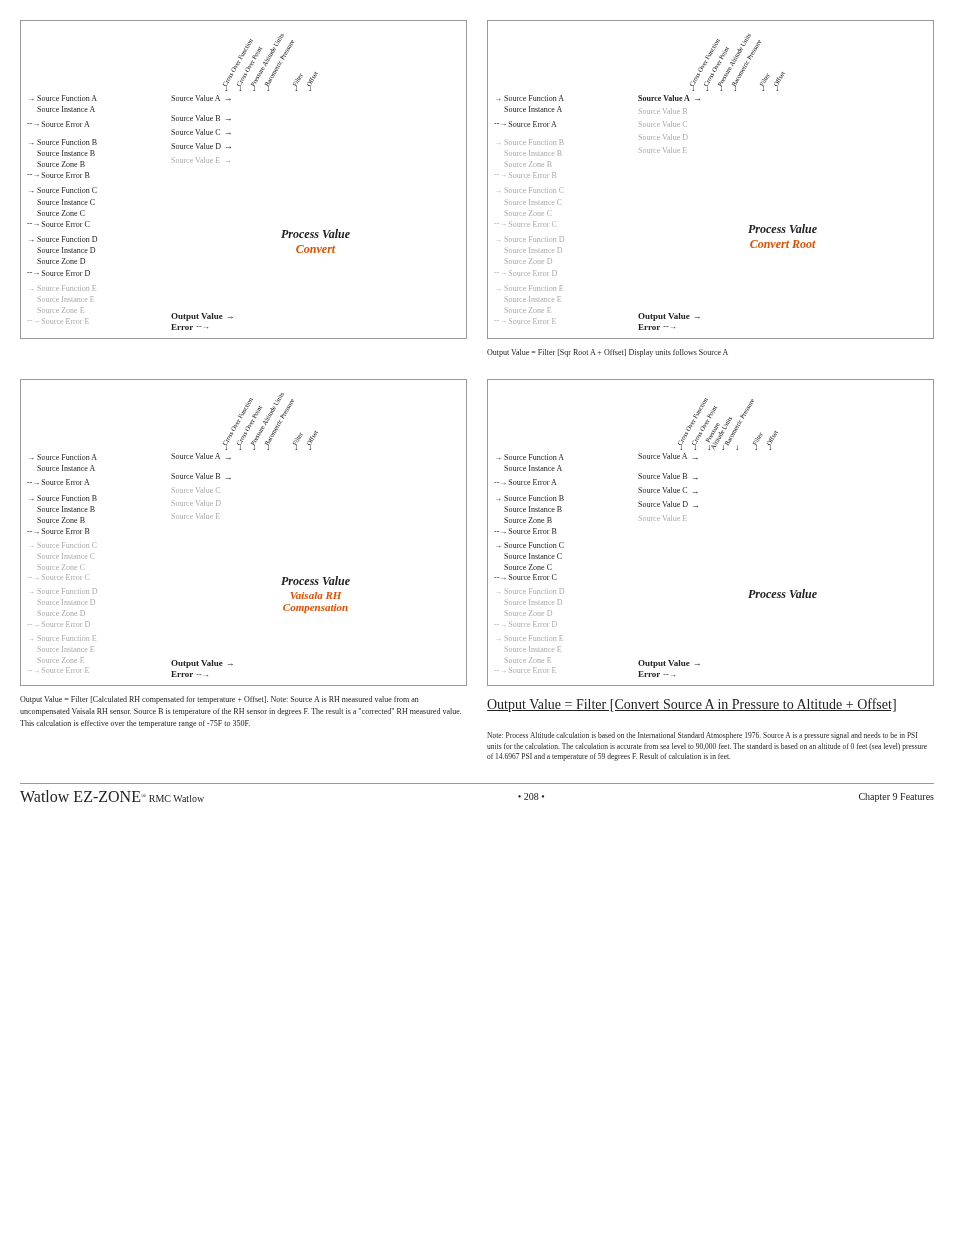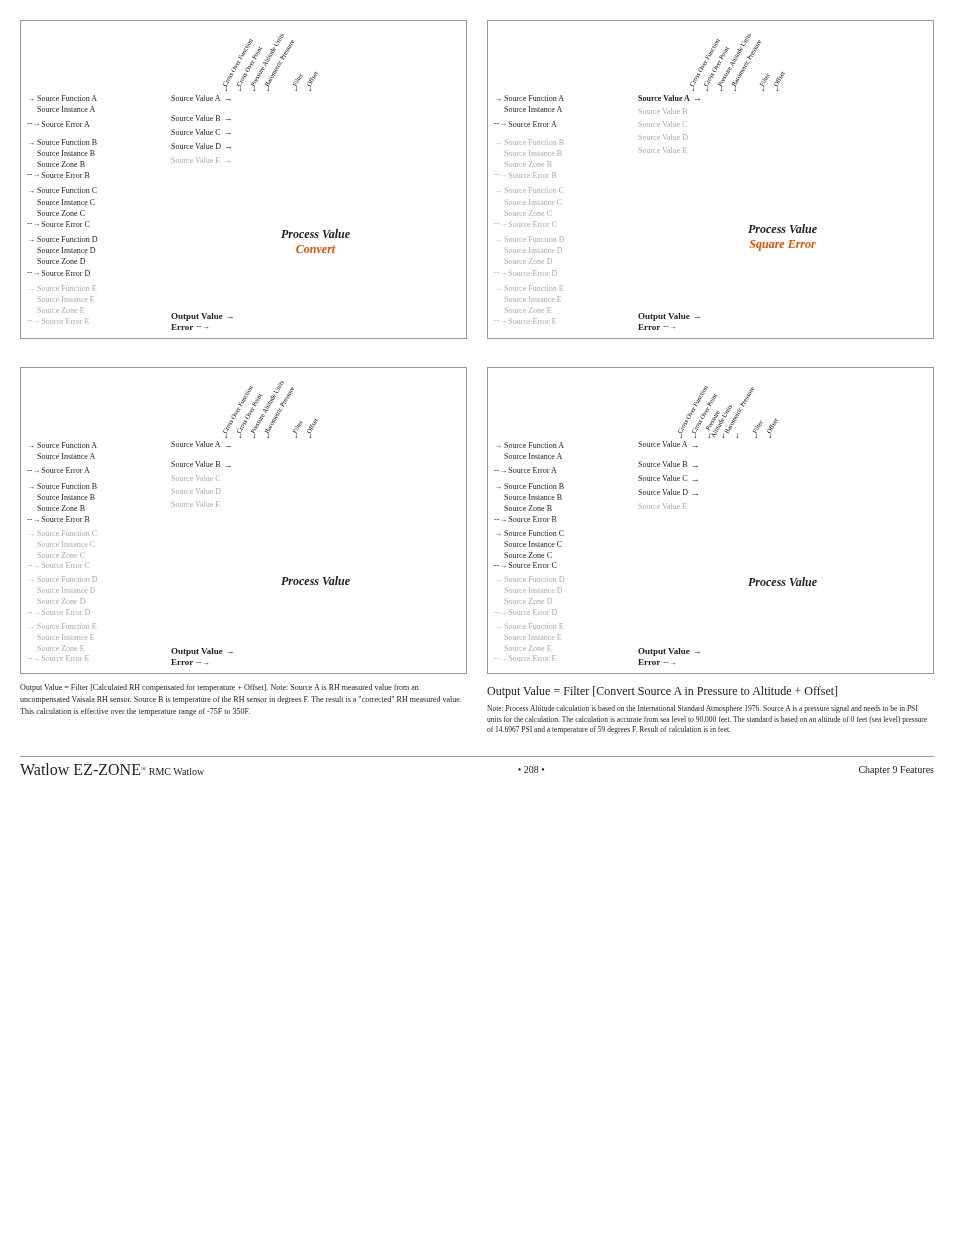--- a/index.html
+++ b/index.html
@@ -311,35 +311,37 @@
               </div>
               <div style="display:flex; align-items:center; gap:3px; margin-bottom:4px; color:#aaa;">
                 <span style="font-size:8px;">Source Value D</span>
               </div>
               <div style="display:flex; align-items:center; gap:3px; margin-bottom:8px; color:#aaa;">
                 <span style="font-size:8px;">Source Value E</span>
               </div>
             </div>
             <div style="text-align:center; margin: 4px 0;">
               <div style="font-size:12px; font-weight:bold; font-style:italic;">Process Value</div>
-              <div style="font-size:12px; font-weight:bold; font-style:italic; color:#e05000;">Square Error</div>
+              <div style="font-size:12px; font-weight:bold; font-style:italic; color:#e05000;">Convert Root</div>
             </div>
             <div>
               <div style="display:flex; align-items:center; gap:3px; margin-bottom:1px;">
                 <span style="font-size:9px; font-weight:bold;">Output Value</span>
                 <span style="font-size:9px;">→</span>
               </div>
               <div style="display:flex; align-items:center; gap:3px;">
                 <span style="font-size:9px; font-weight:bold;">Error</span>
                 <span style="font-size:8px; letter-spacing:-1px;">- - →</span>
               </div>
             </div>
           </div>
         </div>
       </div>
+      <div style="font-size:8px; line-height:1.5;">Output Value = Filter [Sqr Root A + Offset]
+Display units follows Source A</div>
     </div>
   </div>
 
   <div class="two-col">
 
     <div class="col">
       <div class="diagram">
         <div style="display:flex; justify-content:center; margin-bottom:2px;">
           <svg width="200" height="62">
             <text x="82" y="58" font-size="6.5" font-family="Times New Roman" transform="rotate(-60,82,58)">Cross Over Function</text>
@@ -447,20 +449,22 @@
               </div>
               <div style="display:flex; align-items:center; gap:3px; margin-bottom:4px; color:#aaa;">
                 <span style="font-size:8px;">Source Value D</span>
               </div>
               <div style="display:flex; align-items:center; gap:3px; margin-bottom:8px; color:#aaa;">
                 <span style="font-size:8px;">Source Value E</span>
               </div>
             </div>
             <div style="text-align:center; margin: 4px 0;">
               <div style="font-size:12px; font-weight:bold; font-style:italic;">Process Value</div>
+              <div style="font-size:11px; font-weight:bold; font-style:italic; color:#e05000; white-space:pre-line;">Vaisala RH
+Compensation</div>
             </div>
             <div>
               <div style="display:flex; align-items:center; gap:3px; margin-bottom:1px;">
                 <span style="font-size:9px; font-weight:bold;">Output Value</span>
                 <span style="font-size:9px;">→</span>
               </div>
               <div style="display:flex; align-items:center; gap:3px;">
                 <span style="font-size:9px; font-weight:bold;">Error</span>
                 <span style="font-size:8px; letter-spacing:-1px;">- - →</span>
               </div>
@@ -599,21 +603,21 @@
                 <span style="font-size:9px;">→</span>
               </div>
               <div style="display:flex; align-items:center; gap:3px;">
                 <span style="font-size:9px; font-weight:bold;">Error</span>
                 <span style="font-size:8px; letter-spacing:-1px;">- - →</span>
               </div>
             </div>
           </div>
         </div>
       </div>
-      <div style="font-size:12px; line-height:1.5; margin-bottom:4px;">Output Value = Filter [Convert Source A in Pressure to Altitude + Offset]</div>
+      <div style="font-size:14px; line-height:1.5; margin-bottom:16px;text-decoration:underline;">Output Value = Filter [Convert Source A in Pressure to Altitude + Offset]</div>
       <div style="font-size:7.5px; line-height:1.4;">Note: Process Altitude calculation is based on the International Standard Atmosphere 1976.  Source A is a pressure signal and needs to be in PSI units for the calculation.  The calculation is accurate from sea level to 90,000 feet.  The standard is based on an altitude of 0 feet (sea level) pressure of 14.6967 PSI and a temperature of 59 degrees F. Result of calculation is in feet.</div>
     </div>
 
   </div>
 
   <div class="page-footer">
     <div>
       <span style="font-size:16px;">Watlow EZ-ZONE</span><span style="font-size:7px; vertical-align:super;">®</span><span style="font-size:10px;"> RMC Watlow</span>
     </div>
     <div style="font-size:10px;">• 208 •</div>

